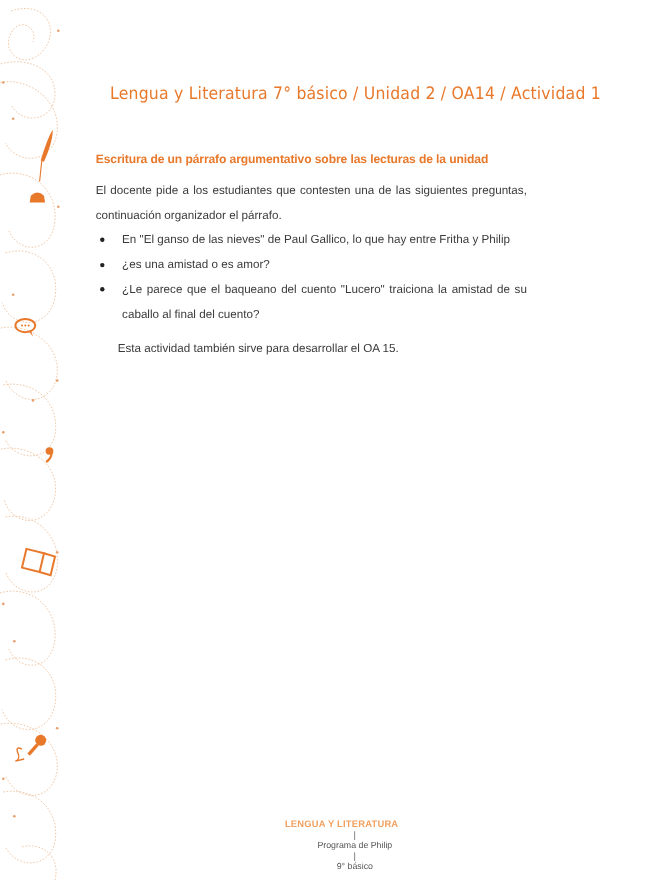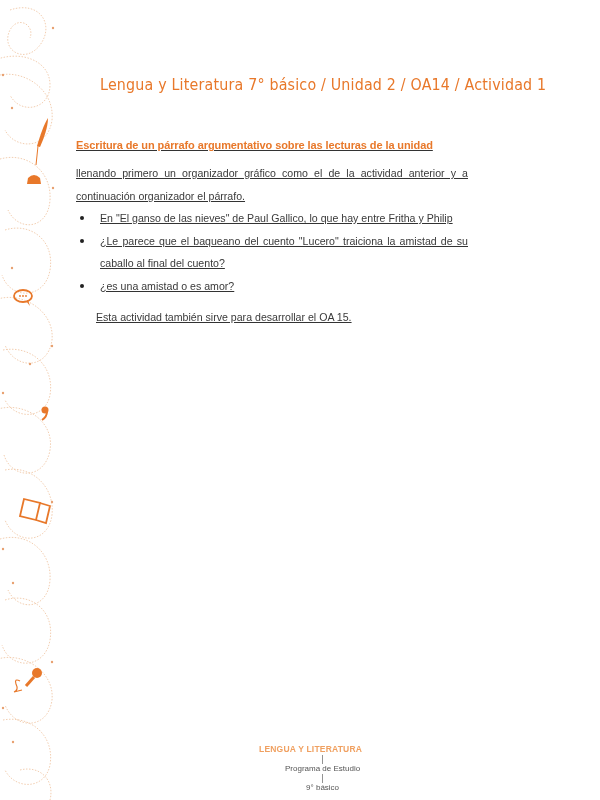--- a/index.html
+++ b/index.html
@@ -9,21 +9,21 @@
     .border-deco { position: absolute; left: 0; top: 0; width: 62px; height: 800px; }
 
     .title {
       position: absolute; left: 100px; top: 76px;
       font-size: 15.5px; color: #e8782a; letter-spacing: 0.2px;
       font-family: "DejaVu Sans", sans-serif; font-weight: normal;
       transform: scaleX(0.92); transform-origin: left center;
       white-space: nowrap;
     }
 
-    .content { position: absolute; left: 76px; top: 138px; width: 392px; text-decoration: underline; }
+    .content { position: absolute; left: 87px; top: 138px; width: 392px; }
 
     .subtitle {
       font-size: 11px; color: #e8782a; white-space: nowrap;
       letter-spacing: -0.1px; margin-bottom: 10px; line-height: 14px;
     }
 
     .para {
       font-size: 10.6px; color: #3a3a3a; line-height: 22.5px;
       text-align: justify; text-align-last: left;
     }
@@ -122,41 +122,41 @@
     <path d="M20,681 Q14,678 16,684 Q19,690 14,692 L22,690" stroke="#e8782a" stroke-width="1.2" fill="none"></path>
   </g>
 </svg>
 
 <h1 class="title">Lengua y Literatura 7° básico / Unidad 2 / OA14 / Actividad 1</h1>
 
 <div class="content">
   <h2 class="subtitle">Escritura de un párrafo argumentativo sobre las lecturas de la unidad</h2>
 
   <p class="para">
-    <span class="justify-line">llenando primero un organizador gráfico como el de la actividad anterior y a</span>
+    <span class="justify-line">El docente pide a los estudiantes que contesten una de las siguientes preguntas,</span>
     <span>continuación organizador el párrafo.</span>
   </p>
 
   <ul class="qlist">
     <li>
       <span class="bullet"></span>
       <span>En "El ganso de las nieves" de Paul Gallico, lo que hay entre Fritha y Philip</span>
     </li>
     <li>
       <span class="bullet"></span>
-      <span class="text-justify">¿Le parece que el baqueano del cuento "Lucero" traiciona la amistad de su caballo al final del cuento?</span>
+      <span>¿es una amistad o es amor?</span>
     </li>
     <li>
       <span class="bullet"></span>
-      <span>¿es una amistad o es amor?</span>
+      <span class="text-justify">¿Le parece que el baqueano del cuento "Lucero" traiciona la amistad de su caballo al final del cuento?</span>
     </li>
   </ul>
 
   <p class="note">Esta actividad también sirve para desarrollar el OA 15.</p>
 </div>
 
 <div class="footer">
   <span class="subject">LENGUA Y LITERATURA</span>
   <span class="sep">|</span>
-  <span class="meta">Programa de Estudio</span>
+  <span class="meta">Programa de Philip</span>
   <span class="sep">|</span>
   <span class="meta">9° básico</span>
 </div>
 
 </body></html>

